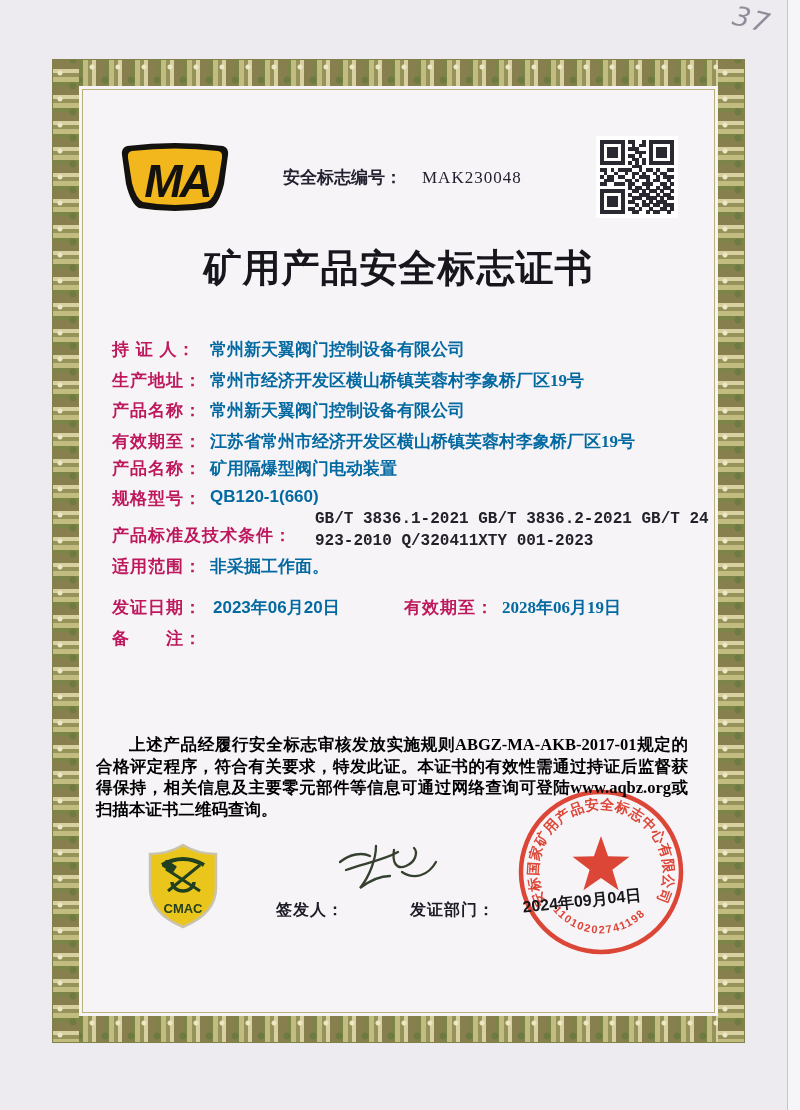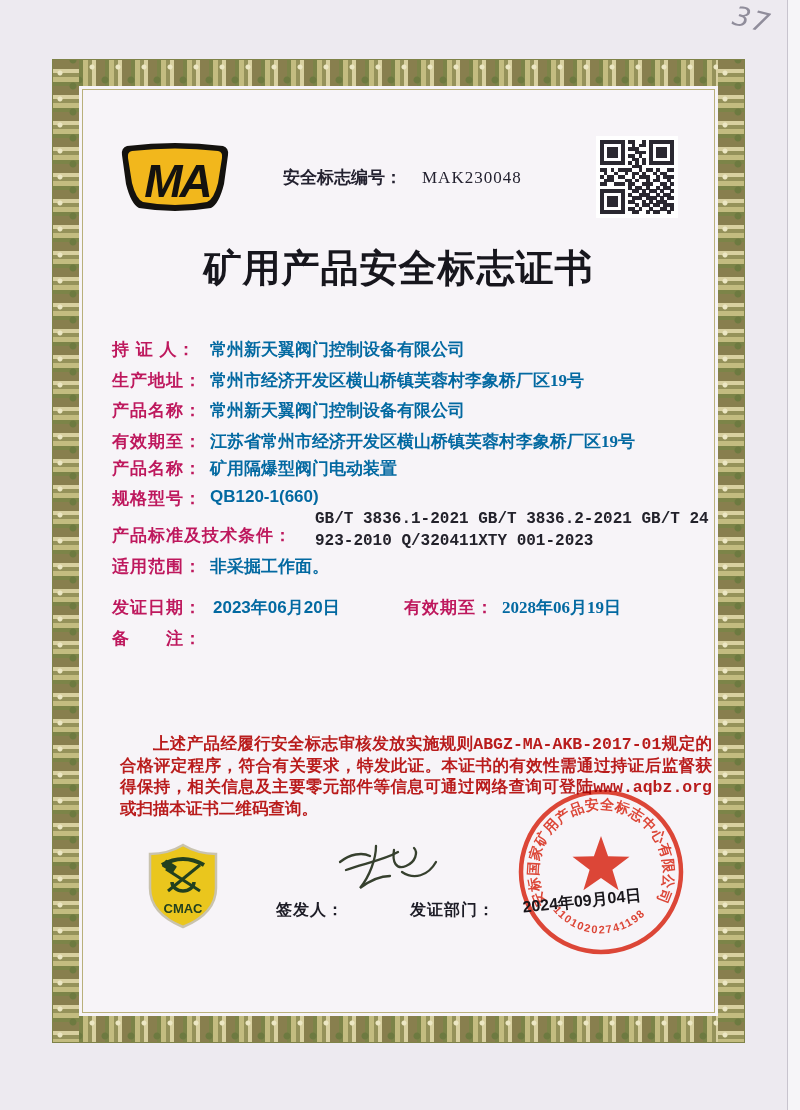--- a/index.html
+++ b/index.html
@@ -44,22 +44,22 @@
   .qr-box svg{position:absolute;left:4px;top:4px;width:74px;height:74px;}
   
   .doc-title{left:53px;top:243px;width:691px;text-align:center;
     font-family:"Liberation Serif",serif;font-weight:bold;font-size:38px;color:#17161d;letter-spacing:1px;}
   
   .flabel{left:112px;font-size:17px;font-weight:bold;color:#be185d;letter-spacing:1px;white-space:nowrap;text-align:right;}
   .fvalue{left:210px;font-family:"Liberation Serif",serif;font-size:17px;font-weight:bold;color:#0369a1;white-space:nowrap;}
   .std-value{left:315px;top:508px;width:396px;font-family:Liberation Mono, monospace;
     font-size:16px;font-weight:bold;color:#23222b;line-height:22px;word-break:break-all;white-space:normal;}
   
-  .statement{left:120px;top:734px;width:592px;font-size:16.5px;font-weight:bold;color:#b91c1c;
-    line-height:21.5px;text-indent:33px;text-align:justify;font-family:Liberation Mono, monospace;}
+  .statement{left:96px;top:734px;width:592px;font-size:16.5px;font-weight:bold;color:#000000;
+    line-height:21.5px;text-indent:33px;text-align:justify;font-family:Liberation Serif, serif;}
   
   .signer-label,.dept-label{font-size:16px;font-weight:bold;color:#1d1c26;letter-spacing:1px;margin-top:42px;}
   .cmac{left:146px;top:842px;width:74px;height:88px;}
   .sig{left:332px;top:836px;width:112px;height:62px;}
   .seal{left:504px;top:786px;width:192px;height:182px;}
   .seal svg{mix-blend-mode:multiply;}
 </style>
 </head>
 <body>
 

